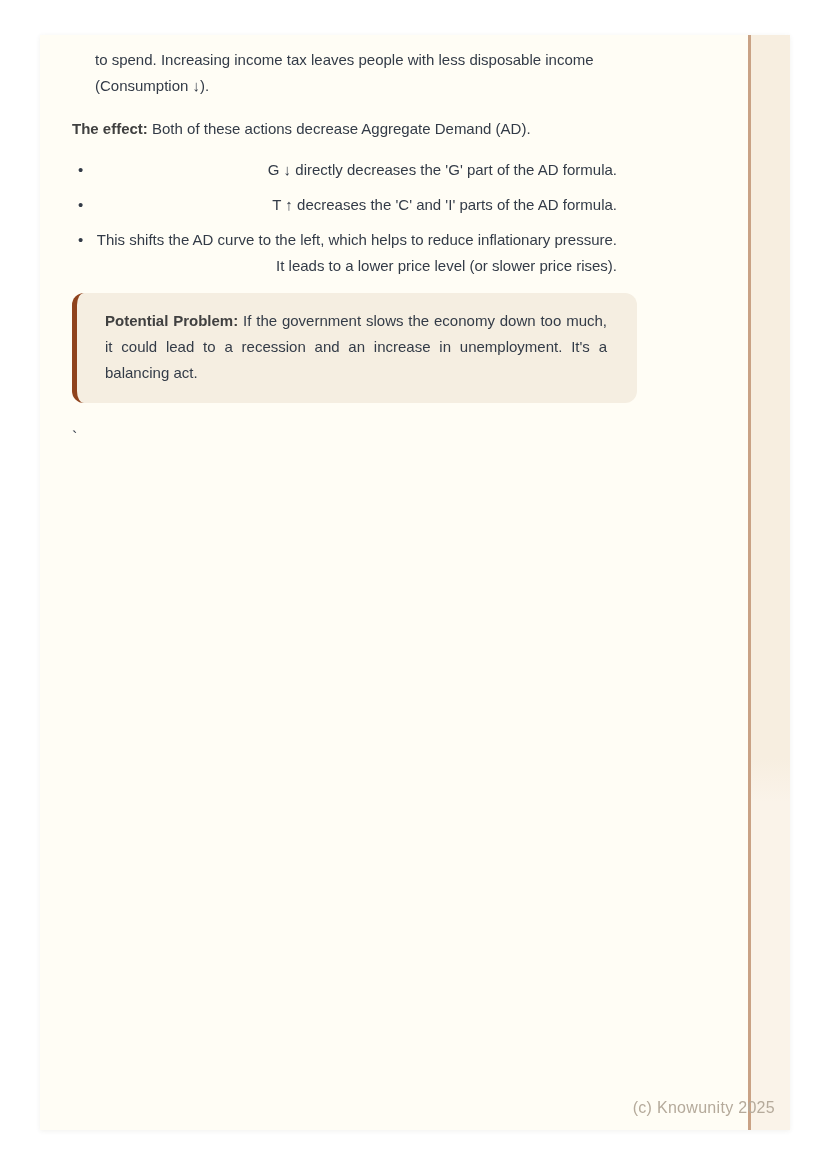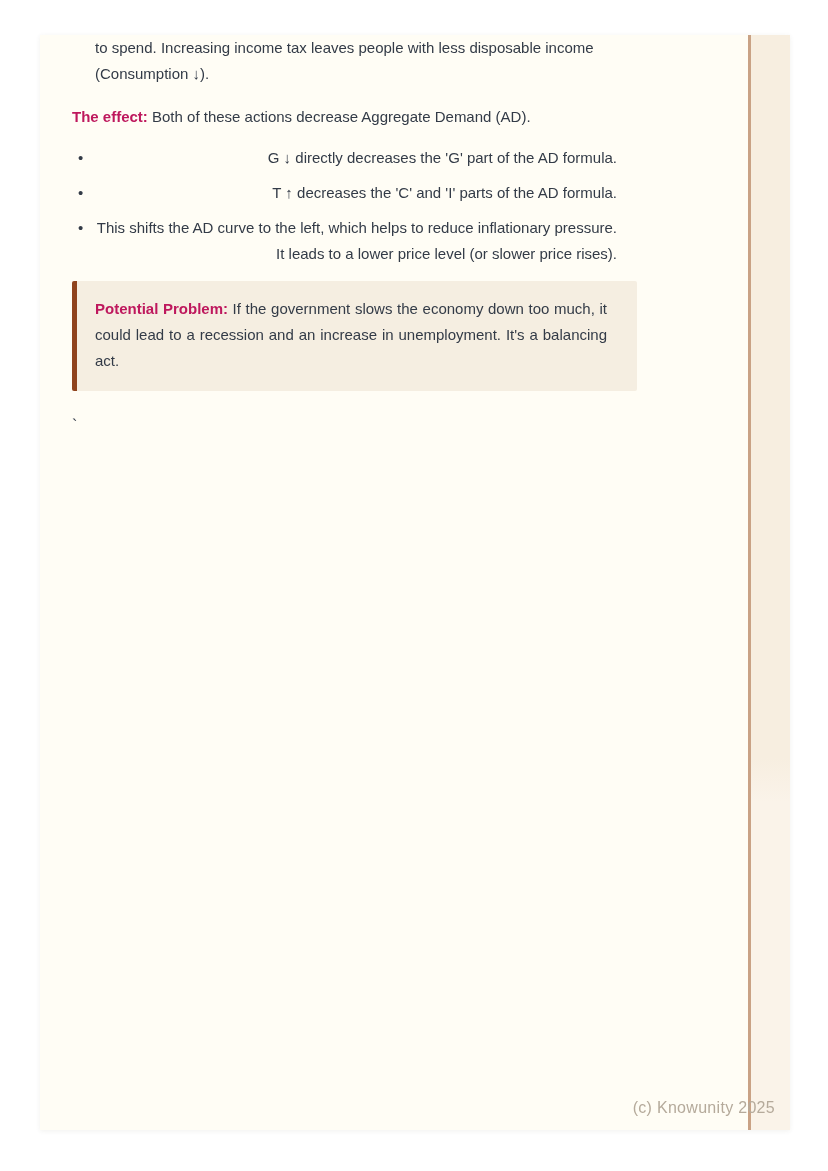--- a/index.html
+++ b/index.html
@@ -36,34 +36,34 @@
     position: absolute;
     top: 0;
     right: 39px;
     width: 3px;
     height: 100%;
     background: #c9a285;
   }
   .content {
     position: absolute;
     left: 32px;
-    top: 0;
+    top: 12px;
     width: 565px;
     color: #333b47;
     font-size: 15px;
     line-height: 26px;
   }
   .intro {
     margin: 0 0 0 23px;
     width: 545px;
   }
   .effect {
     margin: 17px 0 0 0;
   }
-  b, strong { color: #be185d; font-weight: 700; }
+  b, strong { color: #404040; font-weight: 700; }
   ul.effects {
     list-style: none;
     margin: 15px 0 0 0;
     padding: 0;
     text-align: right;
   }
   ul.effects li {
     position: relative;
     margin: 0 0 9px 0;
     padding-left: 23px;
@@ -74,22 +74,22 @@
     position: absolute;
     left: 6px;
     top: 0;
   }
   .callout {
     margin-top: 14px;
     width: 565px;
     box-sizing: border-box;
     background: #f5eee1;
     border-left: 5px solid #8f431d;
-    border-radius: 2px;
-    padding: 15px 30px 17px 18px;
+    border-radius: 12px;
+    padding: 15px 30px 17px 28px;
     text-align: justify;
   }
   .stray {
     margin-top: 22px;
     font-size: 16px;
     color: #3a4250;
   }
   .footer {
     position: absolute;
     top: 1066px;

